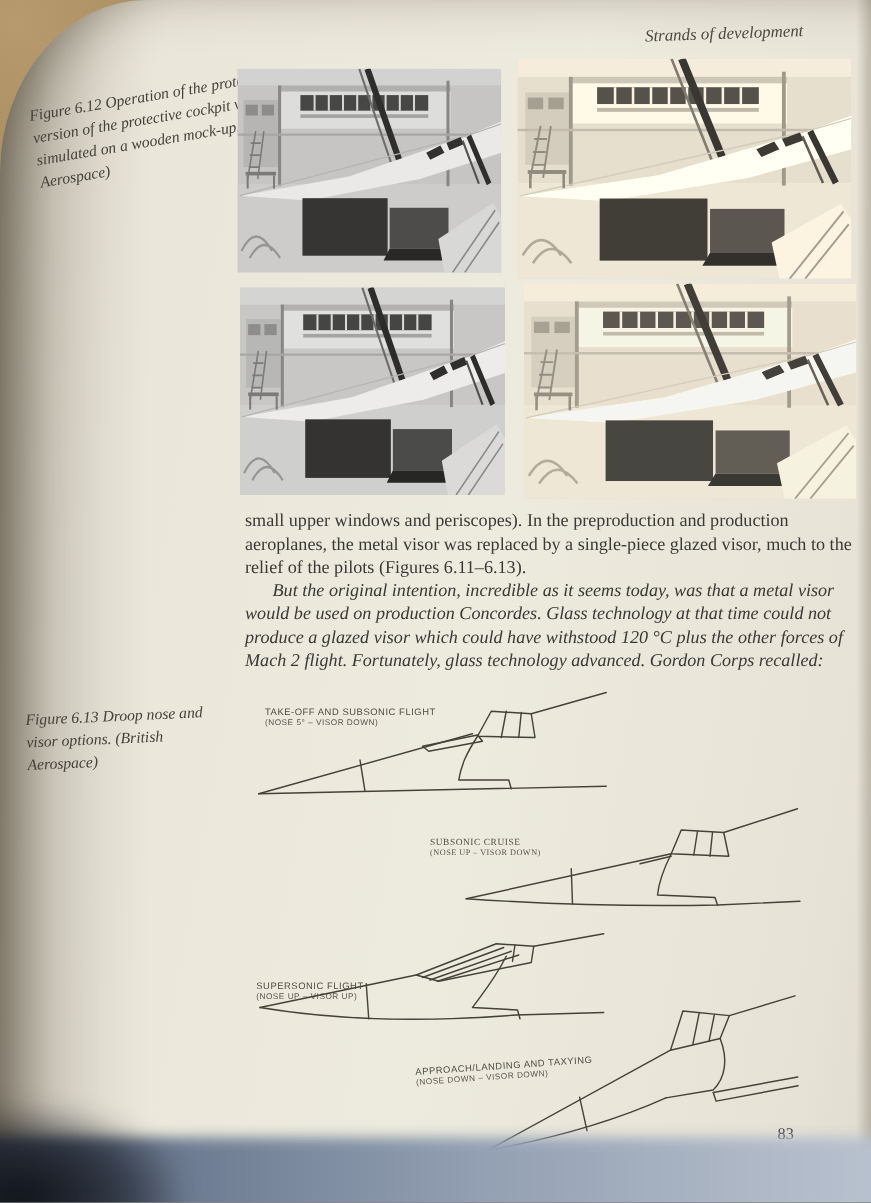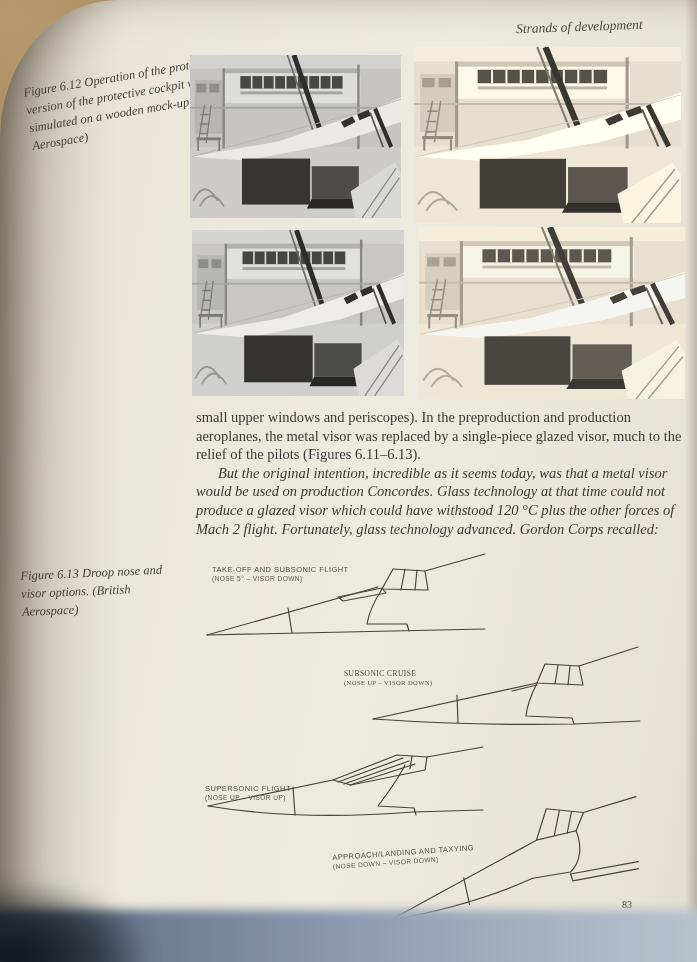--- a/index.html
+++ b/index.html
@@ -33,21 +33,21 @@
   .lab1{left:212px;top:565px;}
   .lab2{left:344px;top:669px;font-family:Liberation Serif, serif;}
   .lab3{left:205px;top:772px;margin-top:12px;}
   .lab4{left:332px;top:853px;transform:rotate(-4deg);transform-origin:0 0;}
   .dsvg{position:absolute;}
   .d1{left:195px;top:550px;width:300px;height:95px;}
   .d2{left:368px;top:645px;width:280px;height:85px;}
   .d3{left:200px;top:745px;width:290px;height:80px;}
   .d4{left:380px;top:795px;width:265px;height:125px;transform:rotate(-2deg);}
   .dsvg path, .dsvg line{stroke:#45423a;stroke-width:1.15;fill:none;stroke-linejoin:round;stroke-linecap:round;}
-  .page-number{position:absolute;left:622px;top:899px;font-size:10px;color:#3b3936;}
+  .page-number{position:absolute;left:622px;top:899px;font-size:13px;color:#3b3936;}
   .right-edge{position:absolute;right:0;top:0;bottom:0;width:12px;pointer-events:none;
         background:linear-gradient(to left, rgba(95,88,70,0.28), rgba(95,88,70,0));}
   .bottom-blur{position:absolute;left:-12px;right:-12px;bottom:-10px;height:62px;filter:blur(5px);
         background:linear-gradient(to right, #3d4656 0%, #6d7b92 22%, #93a0b3 55%, #aeb8c6 85%, #b9c2cf 100%);}
   .corner-dark{position:absolute;left:-40px;bottom:-30px;width:190px;height:110px;filter:blur(8px);
         background:radial-gradient(ellipse at 30% 70%, rgba(14,17,23,0.95) 0%, rgba(14,17,23,0.5) 45%, rgba(14,17,23,0) 72%);}
 </style>
 </head>
 <body>
 

